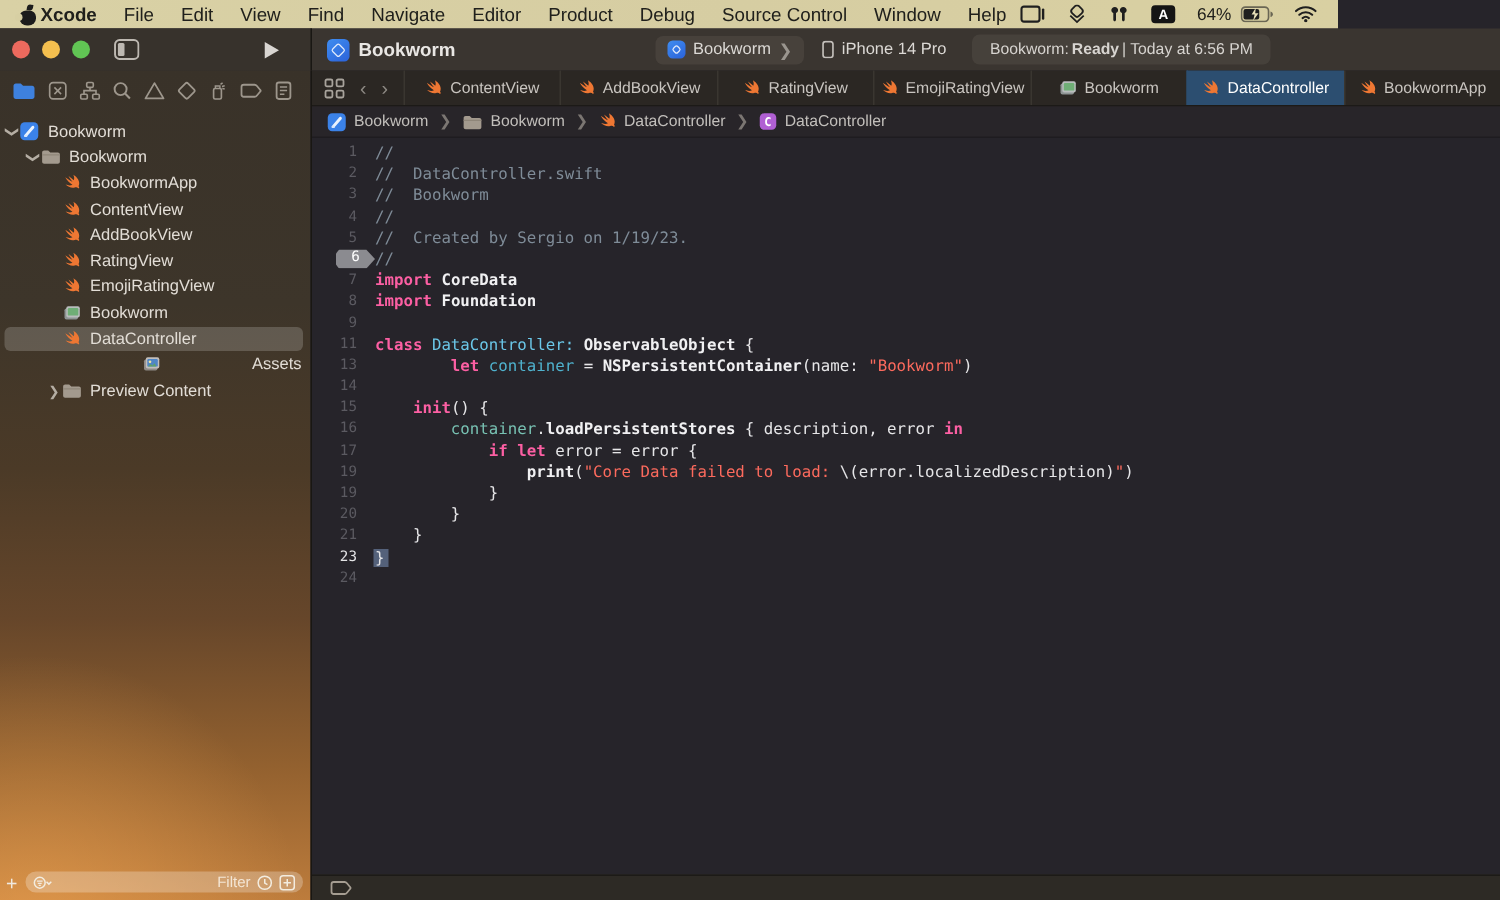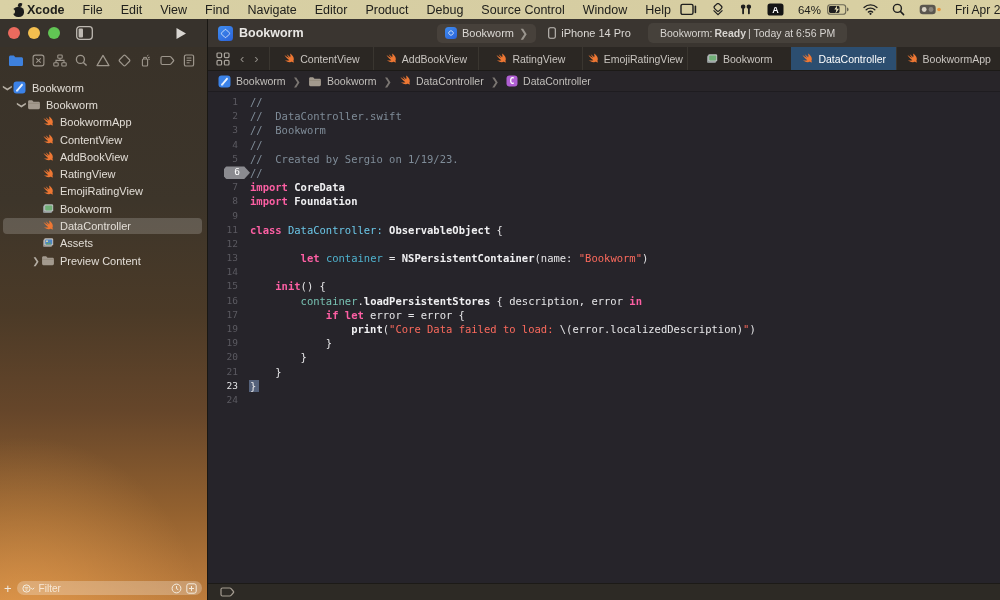--- a/index.html
+++ b/index.html
@@ -1,21 +1,21 @@
 <!DOCTYPE html>
 <html><head>
 <meta charset="utf-8">
 <style>
   * { margin:0; padding:0; box-sizing:border-box; }
   html,body { width:1000px; height:600px; overflow:hidden; background:#000; }
   body { font-family:"Liberation Sans", sans-serif; }
   .screen { position:relative; width:1000px; height:600px; overflow:hidden; background:#26242a; }
 
   
-  .menubar { position:absolute; left:0; top:0; width:1000px; height:19px;
+  .menubar { position:absolute; left:0; top:0; width:892px; height:19px;
     background:linear-gradient(90deg,#d9d1a5 0%,#d6cda2 55%,#d9d0a2 100%);
     display:flex; align-items:center; padding:0 8px 0 10px; font-size:12.5px; color:#20201c; overflow:hidden; }
   .menubar .mi { padding:0 9px; white-space:nowrap; }
   .menubar .mi.app { font-weight:bold; }
   .apple { width:13px; height:14px; position:relative; display:inline-block; margin:0 6px 0 2px; }
   .apple .body { position:absolute; left:1px; top:4px; width:11px; height:10px; background:#1c1c1c; border-radius:42% 42% 46% 46%; }
   .apple .bite { position:absolute; right:-3px; top:6px; width:5px; height:5px; background:#d7cfa3; border-radius:50%; }
   .apple .leaf { position:absolute; left:6px; top:0; width:4px; height:4px; background:#1c1c1c; border-radius:60% 0 60% 0; transform:rotate(10deg); }
   .mb-right { margin-left:auto; display:flex; align-items:center; gap:14px; white-space:nowrap; }
   .mb-right .ic { display:inline-flex; align-items:center; }
@@ -80,21 +80,21 @@
   .tree { position:relative; padding-top:7px; font-size:11px; color:#e2ddd6; }
   .trow { height:17.3px; display:flex; align-items:center; position:relative; padding-right:6px; }
   .trow .hl { position:absolute; left:3px; right:5px; top:0.5px; bottom:0.5px; background:rgba(255,255,255,.18); border-radius:4px; }
   .trow .lbl { margin-left:5px; position:relative; white-space:nowrap; font-weight:500; }
   .trow .chev { width:8px; color:#b5aea4; font-size:9px; text-align:center; position:relative; flex:0 0 8px; }
   .trow .chev.down { transform:rotate(90deg); }
   .trow .ic { position:relative; display:inline-flex; width:15px; justify-content:center; }
   .filterbar { position:absolute; left:0; bottom:2px; width:208px; height:20px; display:flex; align-items:center; padding:0 6px 0 4px; gap:5px; }
   .plus-btn { color:#f0e9df; font-size:13px; line-height:1; }
   .filter-pill { flex:1; height:14px; background:rgba(255,255,255,.26); border-radius:8px; display:flex; align-items:center; padding:0 5px; gap:4px; color:#f3ecdf; }
-  .filter-pill .ph { font-size:10px; color:rgba(255,252,245,.75); flex:1; }
+  .filter-pill .ph { font-size:10px; color:rgba(255,252,245,.75); flex:1;text-align:right; }
 
   .ic svg { display:block; }
 </style>
 </head>
 <body>
 
 <div class="screen">
 
   <div class="menubar">
     <span class="apple">
@@ -344,21 +344,21 @@
         <div class="trow" style="padding-left: 32px;">
           <span class="hl"></span>
           <span class="chev"></span>
           <span class="ic">
             <svg width="12" height="12" viewBox="0 0 16 16">
               <path d="M13.8 10.8c.9-1.7.8-3.8-.2-5.7C12.6 3 10.8 1.5 9.2.6c.8 1.7 1 3.5.4 4.9C8.4 4.4 6.8 3.1 4.9 1.8c.9 1.9 2.3 3.7 3.6 5C6.5 5.9 4.2 4.5 2 2.8c1.5 2.7 3.8 5.2 6.4 6.8-1.6.8-3.8.7-6.1-.2 2.1 2.1 5.4 3.4 8.1 2.6 1.3-.4 2.3-.3 3.1.6.3.3.7.2.8-.2.2-.6.1-1.1-.5-1.6z" fill="#ee7733"></path>
             </svg>
           </span>
           <span class="lbl">DataController</span>
         </div>
-        <div class="trow" style="padding-left: 32px;">
+        <div class="trow" style="padding-left: 32px; justify-content: space-between;">
           <span class="chev"></span>
           <span class="ic">
             <svg width="12" height="12" viewBox="0 0 12 12">
               <rect x="1" y="2.6" width="9" height="7.4" rx="1.3" fill="#8e8a86"></rect>
               <rect x="2.2" y="1.2" width="9" height="7.4" rx="1.3" fill="#c2bebb"></rect>
               <rect x="3.2" y="2.4" width="7" height="5" rx=".8" fill="#4f86c6"></rect>
               <circle cx="5" cy="4.2" r=".9" fill="#f0e6a0"></circle>
               <path d="M3.6 7.4l1.8-1.8 1.2 1.1 1.5-1.6 1.1 2.3z" fill="#5fa06a"></path>
             </svg>
           </span>
@@ -558,24 +558,20 @@
       </div>
       <div class="cl">
         <span class="gut">9</span>
         <span class="code"></span>
       </div>
       <div class="cl">
         <span class="gut">11</span>
         <span class="code"><span class="t-k">class</span><span class="t-w"> </span><span class="t-t">DataController:</span><span class="t-w"> </span><span class="t-b">ObservableObject</span><span class="t-w"> {</span></span>
       </div>
       <div class="cl">
-        <span class="gut">12</span>
-        <span class="code"></span>
-      </div>
-      <div class="cl">
         <span class="gut">13</span>
         <span class="code"><span class="t-w">        </span><span class="t-k">let</span><span class="t-w"> </span><span class="t-d">container</span><span class="t-w"> = </span><span class="t-b">NSPersistentContainer</span><span class="t-w">(name: </span><span class="t-s">"Bookworm"</span><span class="t-w">)</span></span>
       </div>
       <div class="cl">
         <span class="gut">14</span>
         <span class="code"></span>
       </div>
       <div class="cl">
         <span class="gut">15</span>
         <span class="code"><span class="t-w">    </span><span class="t-k">init</span><span class="t-w">() {</span></span>

